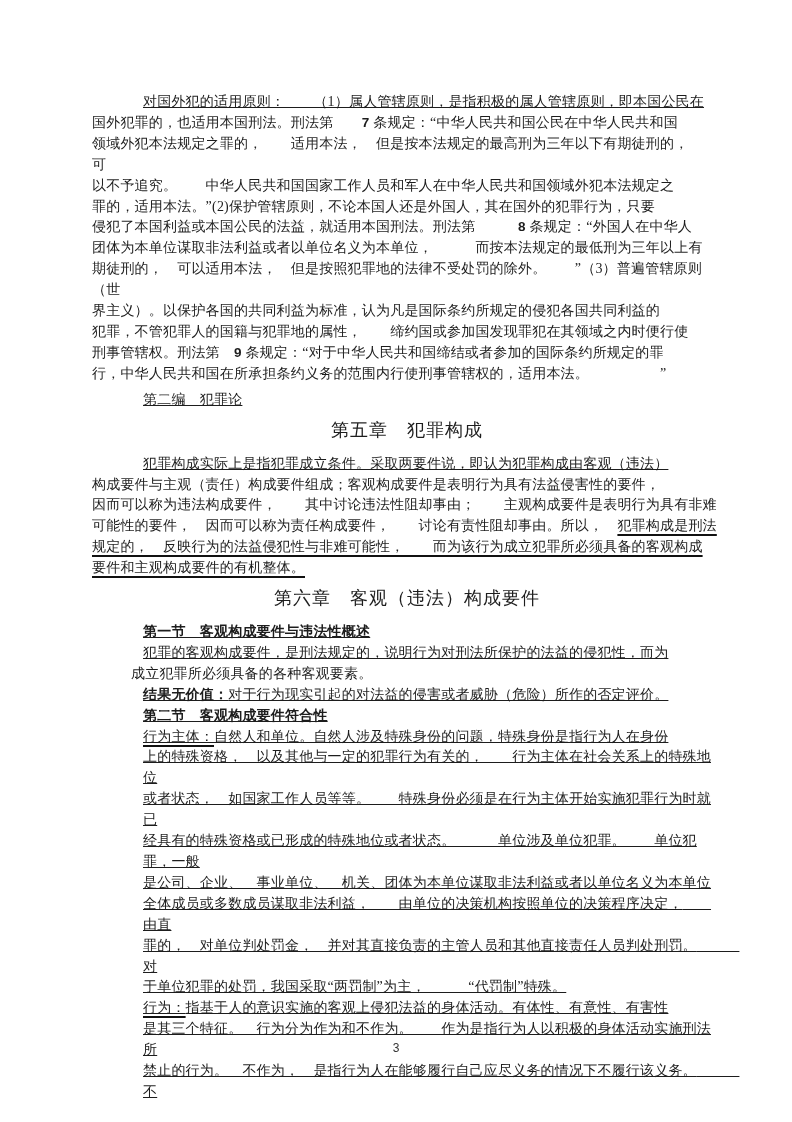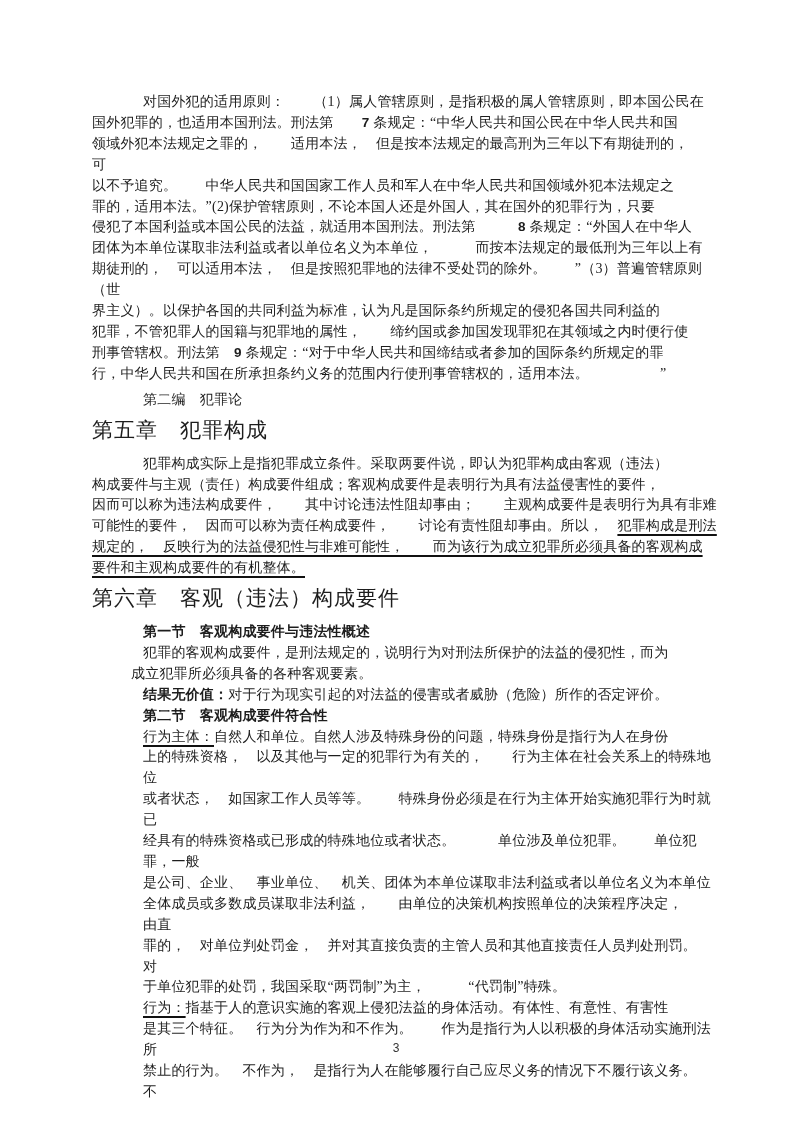--- a/index.html
+++ b/index.html
@@ -12,25 +12,25 @@
     position:absolute;inset:0;background:#ffffff;
     padding:92px 70px 0 92px;box-sizing:border-box;
   }
   .content{width:630px;}
   .line{
     font-size:14px;line-height:20.9px;white-space:pre-wrap;
     letter-spacing:0.2px;
   }
   .ind0{margin-left:0;}
   .ind1{margin-left:39px;}
-  .ind2{margin-left:51px;}
+  .ind2{margin-left:51px;text-decoration:underline;}
   .ind3{margin-left:60px;}
   .chapter{
-    font-size:21px;line-height:30px;margin:4px 0 9px 0;
-    letter-spacing:1px;font-weight:normal;
+    font-size:18px;line-height:30px;margin:4px 0 9px 0;
+    letter-spacing:1px;font-weight:normal;text-align:center;
   }
   .sect{font-weight:bold;}
   .b{font-weight:bold;margin-top:9px;}
   .u{
     text-decoration:underline;
     text-decoration-thickness:1.6px;
     text-underline-offset:3.5px;
     text-decoration-color:#111;
   }
   .num{

